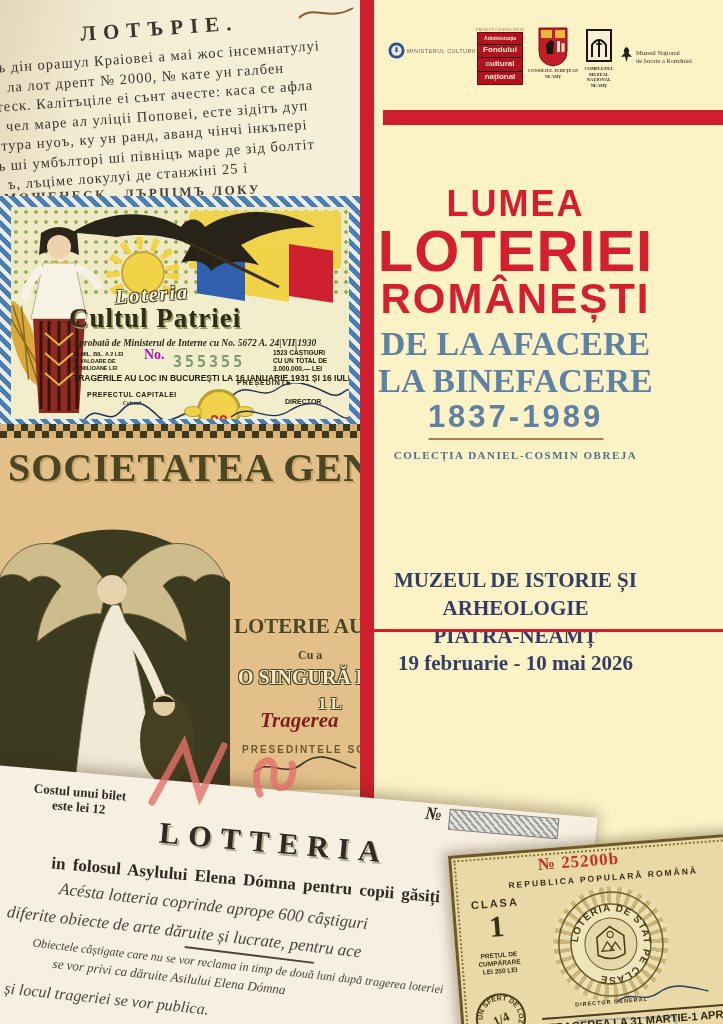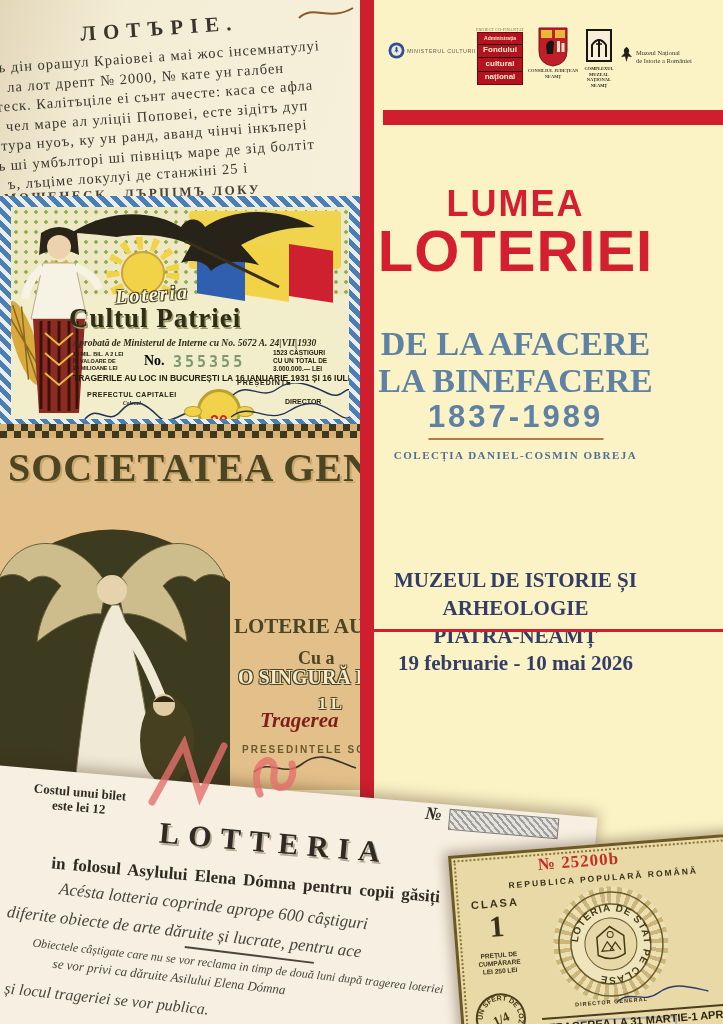--- a/index.html
+++ b/index.html
@@ -49,41 +49,41 @@
 
   .doc-cultul{left:0;top:196px;width:360px;height:234px;background:#f2edcb;border:11px solid #5b87b2;border-image:repeating-linear-gradient(45deg,#4d7eb0 0 5px,#e7edf4 5px 9px) 11;box-sizing:border-box;z-index:2}
   .cp-in{position:absolute;inset:0;overflow:hidden;background:#f2edcb}
   .cp-art{left:0;top:0;right:0;height:88px;background-color:#eee9c4;background-image:radial-gradient(circle,#8fae4b 1.5px,transparent 2px);background-size:10px 10px}
   .cp-yellow{right:8px;top:4px;width:152px;height:58px;background:#f0d44e;border-radius:4px}
   .cp-brand{left:104px;top:76px;font:italic 700 20px "Liberation Serif",serif;color:#fdf6dc;letter-spacing:2px;transform:rotate(-4deg);text-shadow:-1px -1px 0 #4a4420,1px -1px 0 #4a4420,-1px 1px 0 #4a4420,1px 1px 0 #4a4420}
   .cp-name{left:58px;top:98px;font:700 27px/1 "Liberation Serif",serif;color:#2f2c18;letter-spacing:1px;text-shadow:1.5px 1.5px 0 #9a9a6a;white-space:nowrap}
   .cp-approval{left:62px;top:131px;font:italic 700 9.5px "Liberation Serif",serif;color:#2e2a18;white-space:nowrap}
   .cp-small{font-family:"Liberation Sans",sans-serif;font-weight:700;color:#23200f}
   .cp-leftblock{left:62px;top:144px;font-size:5.5px;line-height:7px}
-  .cp-no{left:133px;top:146px;font:700 14px "Liberation Serif",serif;color:#000000}
+  .cp-no{left:133px;top:140px;font:700 14px "Liberation Serif",serif;color:#a21caf}
   .cp-serial{left:162px;top:146px;font:700 15px "DejaVu Sans Mono",monospace;color:#7d9a6e;letter-spacing:3px}
   .cp-rightblock{left:262px;top:142px;font-size:6.5px;line-height:8px}
   .cp-draws{left:62px;top:166px;font-size:8.5px;white-space:nowrap}
   .cp-prefect{left:76px;top:184px;font-size:7px;letter-spacing:.5px}
   .cp-colonel{left:112px;top:193px;font:italic 700 5.5px "Liberation Serif",serif;color:#23200f}
   .cp-badge{left:186px;top:182px;width:44px;height:44px;border-radius:50%;background:#f2d24a;border:3px solid #b8a12e;box-sizing:border-box;text-align:center}
   .cp-badge:before,.cp-badge:after{content:"";position:absolute;top:14px;width:16px;height:9px;background:#f2d24a;border:1px solid #b8a12e;border-radius:50%}
   .cp-badge:before{left:-16px}.cp-badge:after{right:-16px}
   .cp-price{font:700 16px/1 "Liberation Sans",sans-serif;color:#d5222c;margin-top:22px}
   .cp-unit{font:700 9px/1 "Liberation Sans",sans-serif;color:#d5222c;margin-top:1px}
   .cp-pres{left:226px;top:172px;font-size:7px;letter-spacing:1px}
   .cp-dir{left:274px;top:191px;font-size:7px}
 
   .doc-societatea{left:0;top:424px;width:360px;height:366px;background:#e3c089;overflow:hidden;z-index:3}
   .sg-checker{left:0;top:0;right:0;height:14px;background:repeating-conic-gradient(#3e3a20 0% 25%,#d9b273 0% 50%);background-size:14px 14px}
   .sg-header{left:8px;top:24px;width:540px;font:700 40px/1 "Liberation Serif",serif;color:#4b4524;letter-spacing:1px;white-space:nowrap;text-shadow:2px 2px 0 #c9a567}
   .sg-txt{font-family:"Liberation Serif",serif;color:#4b4524;white-space:nowrap}
   .sg-founded{left:236px;top:118px;font:700 10.5px/13px "Liberation Sans",sans-serif;color:#5f5126;letter-spacing:1px;white-space:nowrap}
   .sg-loterie{left:234px;top:190px;font-size:21px;font-weight:700}
-  .sg-cu{left:298px;top:224px;font-size:18px;font-weight:700}
+  .sg-cu{left:298px;top:224px;font-size:12px;font-weight:700}
   .sg-singura{left:238px;top:242px;font-size:20px;font-weight:700;color:#f3e9c8;text-shadow:-1px -1px 0 #4b4524,1px -1px 0 #4b4524,-1px 1px 0 #4b4524,1px 1px 0 #4b4524}
   .sg-one{left:318px;top:270px;font-size:17px;font-weight:700;color:#f3e9c8;text-shadow:-1px -1px 0 #4b4524,1px -1px 0 #4b4524,-1px 1px 0 #4b4524,1px 1px 0 #4b4524}
   .sg-tragerea{left:260px;top:284px;font:italic 700 21px "Liberation Serif",serif;color:#7f1d1d}
   .sg-pres{left:242px;top:320px;font:700 10px "Liberation Sans",sans-serif;letter-spacing:2px;color:#6a5a30;white-space:nowrap}
 
   .doc-lotteria{left:-40px;top:762px;width:640px;height:420px;background:#f7efe1;transform:rotate(5deg);transform-origin:0 0;box-shadow:0 -5px 14px rgba(60,40,20,.35);z-index:6}
   .lt-cost{left:76px;top:12px;font:700 13px/15px "Liberation Serif",serif;color:#2f2a22;text-align:center}
   .lt-no{left:468px;top:0;font:italic 700 18px "Liberation Serif",serif;color:#2f2a22}
   .lt-nobox{left:492px;top:4px;width:108px;height:19px;background:repeating-linear-gradient(45deg,#9aa0a8 0 2px,#e8e2d4 2px 5px);border:1px solid #777}
   .lt-title{left:150px;top:38px;width:340px;text-align:center;font:700 30px/1 "Liberation Serif",serif;color:#2f2a24;letter-spacing:9px;text-shadow:2px 2px 0 #b8ab95}
@@ -116,20 +116,21 @@
 <body>
 
 <div class="poster">
 
   <div class="right-panel">
 
     <div class="abs red-bar"></div>
 
     <div class="abs ctr t1">LUMEA</div>
     <div class="abs ctr t2">LOTERIEI</div>
+    <div class="abs ctr t3">ROMÂNEȘTI</div>
     <div class="abs ctr s1">DE LA AFACERE</div>
     <div class="abs ctr s2">LA BINEFACERE</div>
     <div class="abs ctr years">1837-1989</div>
     <div class="abs divider-thin"></div>
     <div class="abs ctr collection">COLECȚIA DANIEL-COSMIN OBREJA</div>
 
     <div class="abs ctr venue">
       <div>MUZEUL DE ISTORIE ȘI ARHEOLOGIE</div>
       <div>PIATRA-NEAMȚ</div>
     </div>

